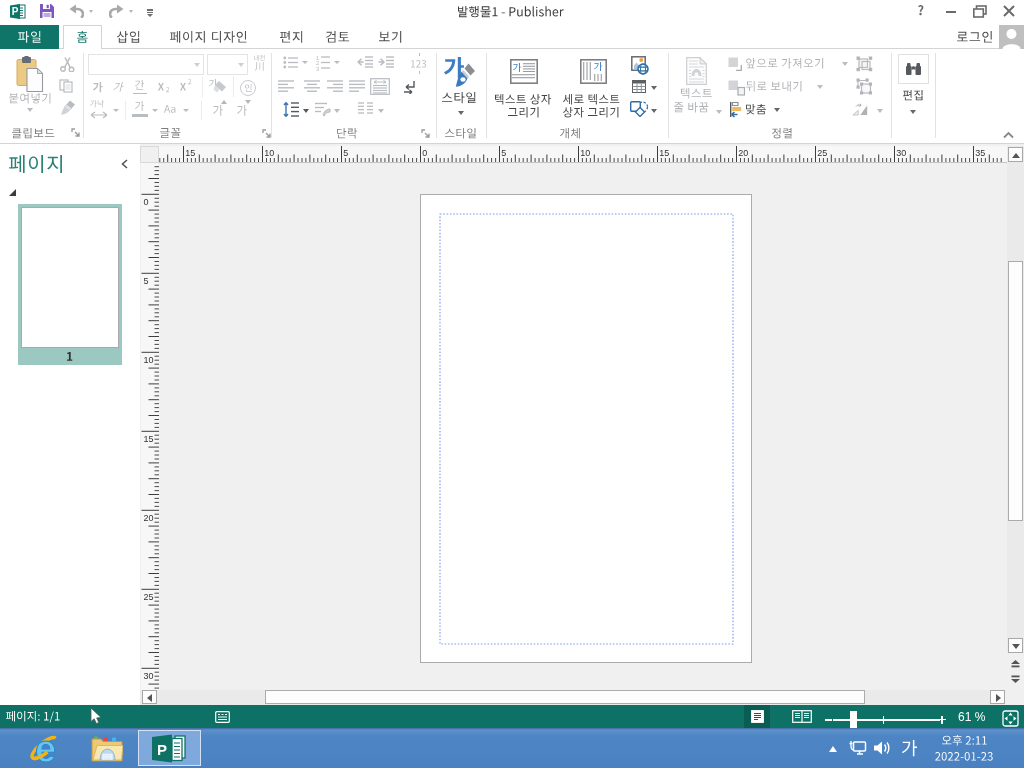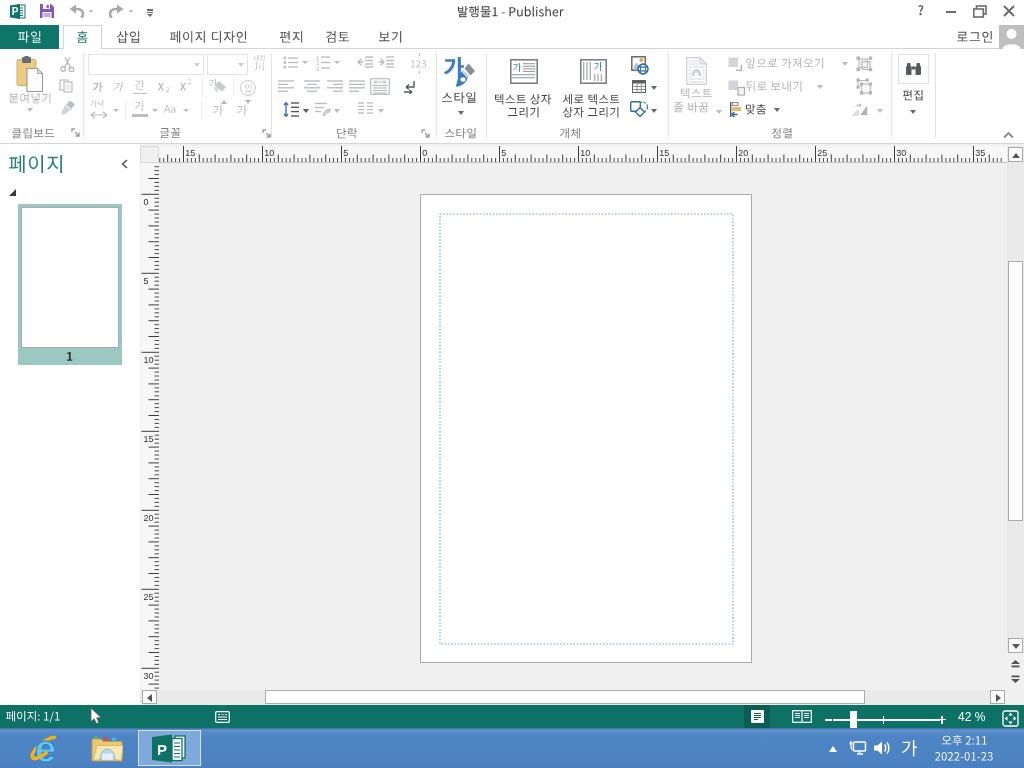--- a/index.html
+++ b/index.html
@@ -911,21 +911,21 @@
 <rect x="0.7" y="0.7" width="18.6" height="11.6" fill="none" stroke="#fff" stroke-width="1.2"></rect>
 <line x1="10" y1="1" x2="10" y2="12" stroke="#fff" stroke-width="1.2"></line>
 <path d="M3 3.5 H8 M3 5.5 H8 M3 7.5 H8 M12 3.5 H17 M12 5.5 H17 M12 7.5 H17" stroke="#fff" stroke-width="0.9"></path>
 </svg>
 <div style="position:absolute;left:825px;top:719px;width:7px;height:1.8px;background:#fff"></div>
 <div style="position:absolute;left:833px;top:719.4px;width:107px;height:1.2px;background:#fff"></div>
 <div style="position:absolute;left:883px;top:716px;width:1.2px;height:8px;background:#fff"></div>
 <div style="position:absolute;left:850px;top:711px;width:7px;height:17px;background:#fff"></div>
 <div style="position:absolute;left:938px;top:718.8px;width:8px;height:1.6px;background:#fff"></div>
 <div style="position:absolute;left:941.2px;top:715.6px;width:1.6px;height:8px;background:#fff"></div>
-<div class="abs" style="left:958px;top:710px;width:40px;color:#fff;font-size:12px;font-family:'Liberation Sans';">42 %</div>
+<div class="abs" style="left:958px;top:710px;width:40px;color:#fff;font-size:12px;font-family:'Liberation Sans';">61 %</div>
 <svg class="abs" style="left:1002px;top:710px" width="17" height="17" viewBox="0 0 17 17">
 <rect x="1" y="1" width="15" height="15" rx="2" fill="none" stroke="#fff" stroke-width="1.3"></rect>
 <path d="M8.5 2.5 L10.7 5.5 L6.3 5.5 Z M8.5 14.5 L6.3 11.5 L10.7 11.5 Z M2.5 8.5 L5.5 6.3 L5.5 10.7 Z M14.5 8.5 L11.5 10.7 L11.5 6.3 Z" fill="#fff"></path>
 </svg>
 <div class="abs" style="left:0;top:728px;width:1024px;height:40px;background:linear-gradient(180deg,#40699f 0%,#5e91cc 5%,#4d85c5 20%,#4c83c2 75%,#4a80bf 100%)"></div>
 <svg class="abs" style="left:26px;top:729px" width="38" height="38" viewBox="0 0 38 38">
 <g transform="rotate(-40 18 19)">
       <path d="M33 19 A15 5.2 0 1 0 18 24.2" fill="none" stroke="#f3b313" stroke-width="3.4"></path>
     </g>
 <text x="19.5" y="33" text-anchor="middle" font-family="Liberation Sans" font-size="38" font-weight="bold" fill="#64c6f0" stroke="#2e85c8" stroke-width="1">e</text>

